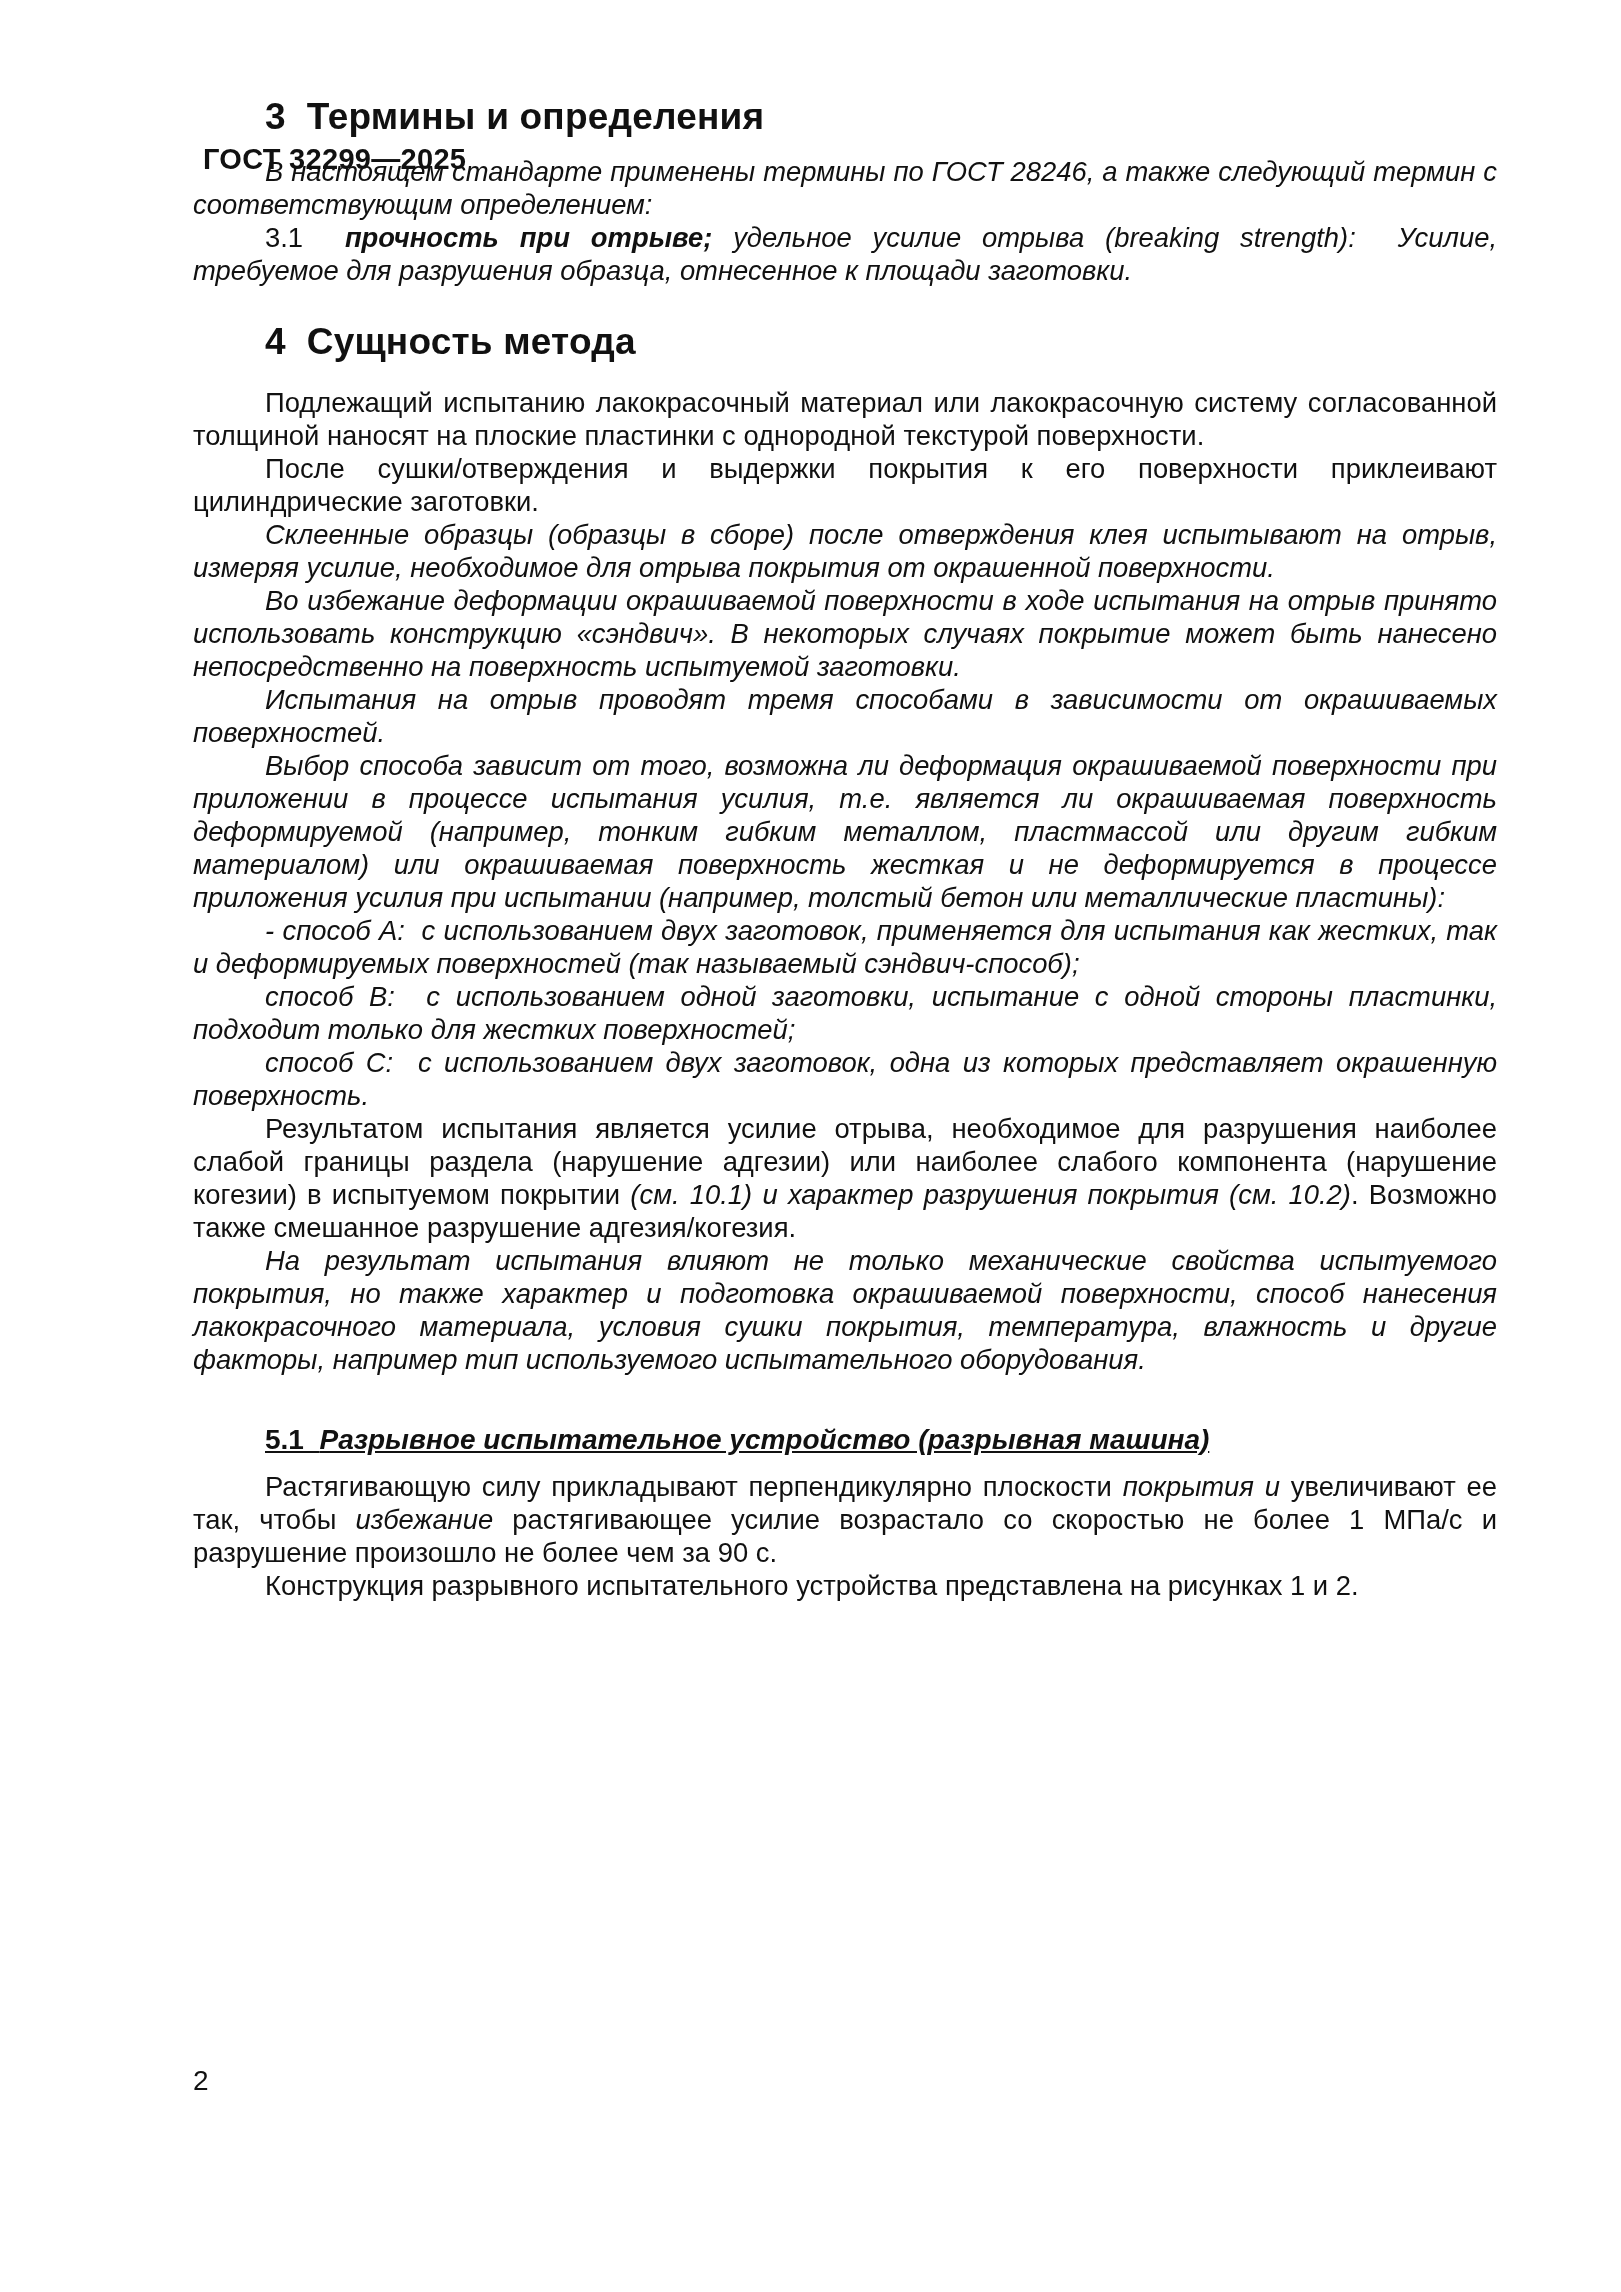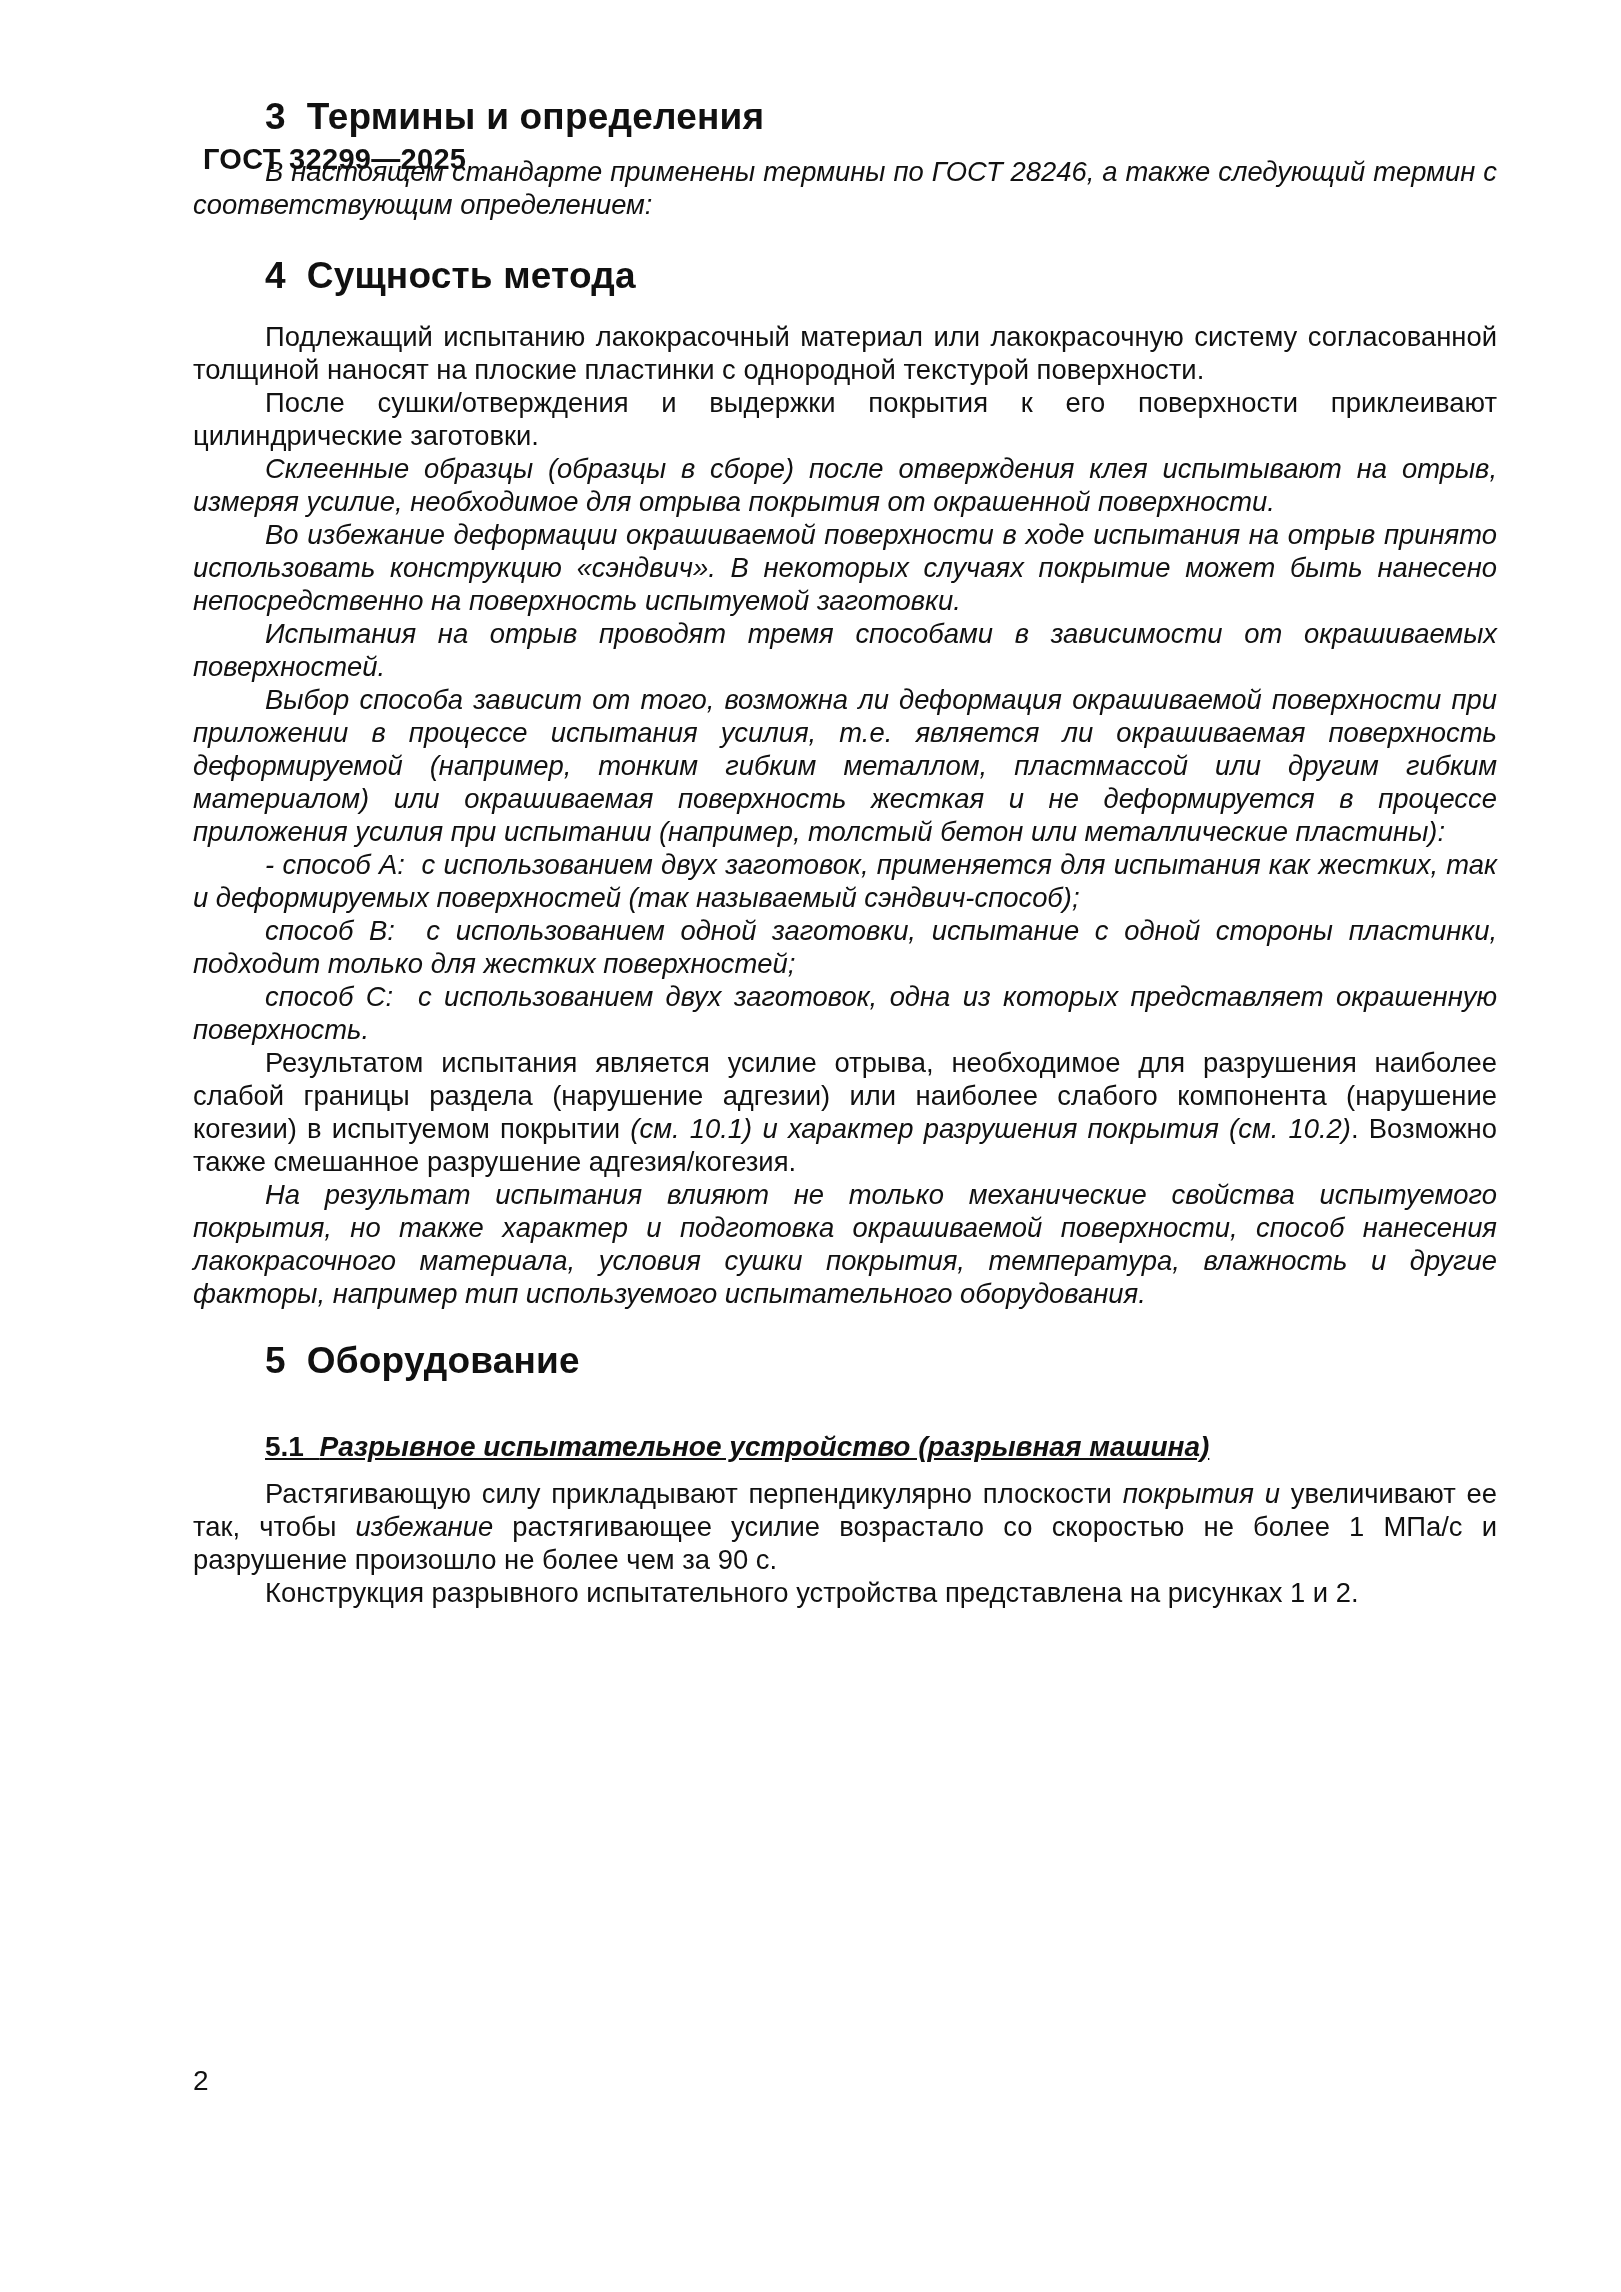--- a/index.html
+++ b/index.html
@@ -72,38 +72,38 @@
 
 <div class="page">
 
   <div class="doc-header">ГОСТ 32299—2025</div>
 
   <div class="content">
 
     <h2 class="h2 h2-s3">3&nbsp; Термины и определения</h2>
     <div class="sec-body" data-section-body="0">
         <p class="para"><span class="ri">В настоящем стандарте применены термины по ГОСТ 28246, а также следующий термин с соответствующим определением:</span></p>
+        <p class="para"><span>3.1&nbsp; </span><span class="rbi">прочность при отрыве;</span><span class="ri"> удельное усилие отрыва (breaking strength):&nbsp; Усилие, требуемое для разрушения образца, отнесенное к площади заготовки.</span></p>
       </div>
 
     <h2 class="h2 h2-s4">4&nbsp; Сущность метода</h2>
     <div class="sec-body" data-section-body="1">
         <p class="para"><span>Подлежащий испытанию лакокрасочный материал или лакокрасочную систему согласованной толщиной наносят на плоские пластинки с однородной текстурой поверхности.</span></p>
         <p class="para"><span>После сушки/отверждения и выдержки покрытия к его поверхности приклеивают цилиндрические заготовки.</span></p>
         <p class="para"><span class="ri">Склеенные образцы (образцы в сборе) после отверждения клея испытывают на отрыв, измеряя усилие, необходимое для отрыва покрытия от окрашенной поверхности.</span></p>
         <p class="para"><span class="ri">Во избежание деформации окрашиваемой поверхности в ходе испытания на отрыв принято использовать конструкцию «сэндвич». В некоторых случаях покрытие может быть нанесено непосредственно на поверхность испытуемой заготовки.</span></p>
         <p class="para"><span class="ri">Испытания на отрыв проводят тремя способами в зависимости от окрашиваемых поверхностей.</span></p>
         <p class="para"><span class="ri">Выбор способа зависит от того, возможна ли деформация окрашиваемой поверхности при приложении в процессе испытания усилия, т.е. является ли окрашиваемая поверхность деформируемой (например, тонким гибким металлом, пластмассой или другим гибким материалом) или окрашиваемая поверхность жесткая и не деформируется в процессе приложения усилия при испытании (например, толстый бетон или металлические пластины):</span></p>
         <p class="para"><span class="ri">- способ А:&nbsp; с использованием двух заготовок, применяется для испытания как жестких, так и деформируемых поверхностей (так называемый сэндвич-способ);</span></p>
         <p class="para"><span class="ri">способ В:&nbsp; с использованием одной заготовки, испытание с одной стороны пластинки, подходит только для жестких поверхностей;</span></p>
         <p class="para"><span class="ri">способ С:&nbsp; с использованием двух заготовок, одна из которых представляет окрашенную поверхность.</span></p>
         <p class="para"><span>Результатом испытания является усилие отрыва, необходимое для разрушения наиболее слабой границы раздела (нарушение адгезии) или наиболее слабого компонента (нарушение когезии) в испытуемом покрытии </span><span class="ri">(см. 10.1) и характер разрушения покрытия (см. 10.2)</span><span>. Возможно также смешанное разрушение адгезия/когезия.</span></p>
         <p class="para"><span class="ri">На результат испытания влияют не только механические свойства испытуемого покрытия, но также характер и подготовка окрашиваемой поверхности, способ нанесения лакокрасочного материала, условия сушки покрытия, температура, влажность и другие факторы, например тип используемого испытательного оборудования.</span></p>
       </div>
 
-    <h2 class="h2 h2-s5">5&nbsp; Оборудование</h2>
     <div class="sec-body" data-section-body="2">
         <p class="subhead"><span class="rb">5.1&nbsp; </span><span class="rbi">Разрывное испытательное устройство (разрывная машина)</span></p>
         <p class="para"><span>Растягивающую силу прикладывают перпендикулярно плоскости </span><span class="ri">покрытия и</span><span> увеличивают ее так, чтобы </span><span class="ri">избежание</span><span> растягивающее усилие возрастало со скоростью не более 1 МПа/с и разрушение произошло не более чем за 90 с.</span></p>
         <p class="para"><span>Конструкция разрывного испытательного устройства представлена на рисунках 1 и 2.</span></p>
       </div>
 
   </div>
 
   <div class="page-num">2</div>
 

